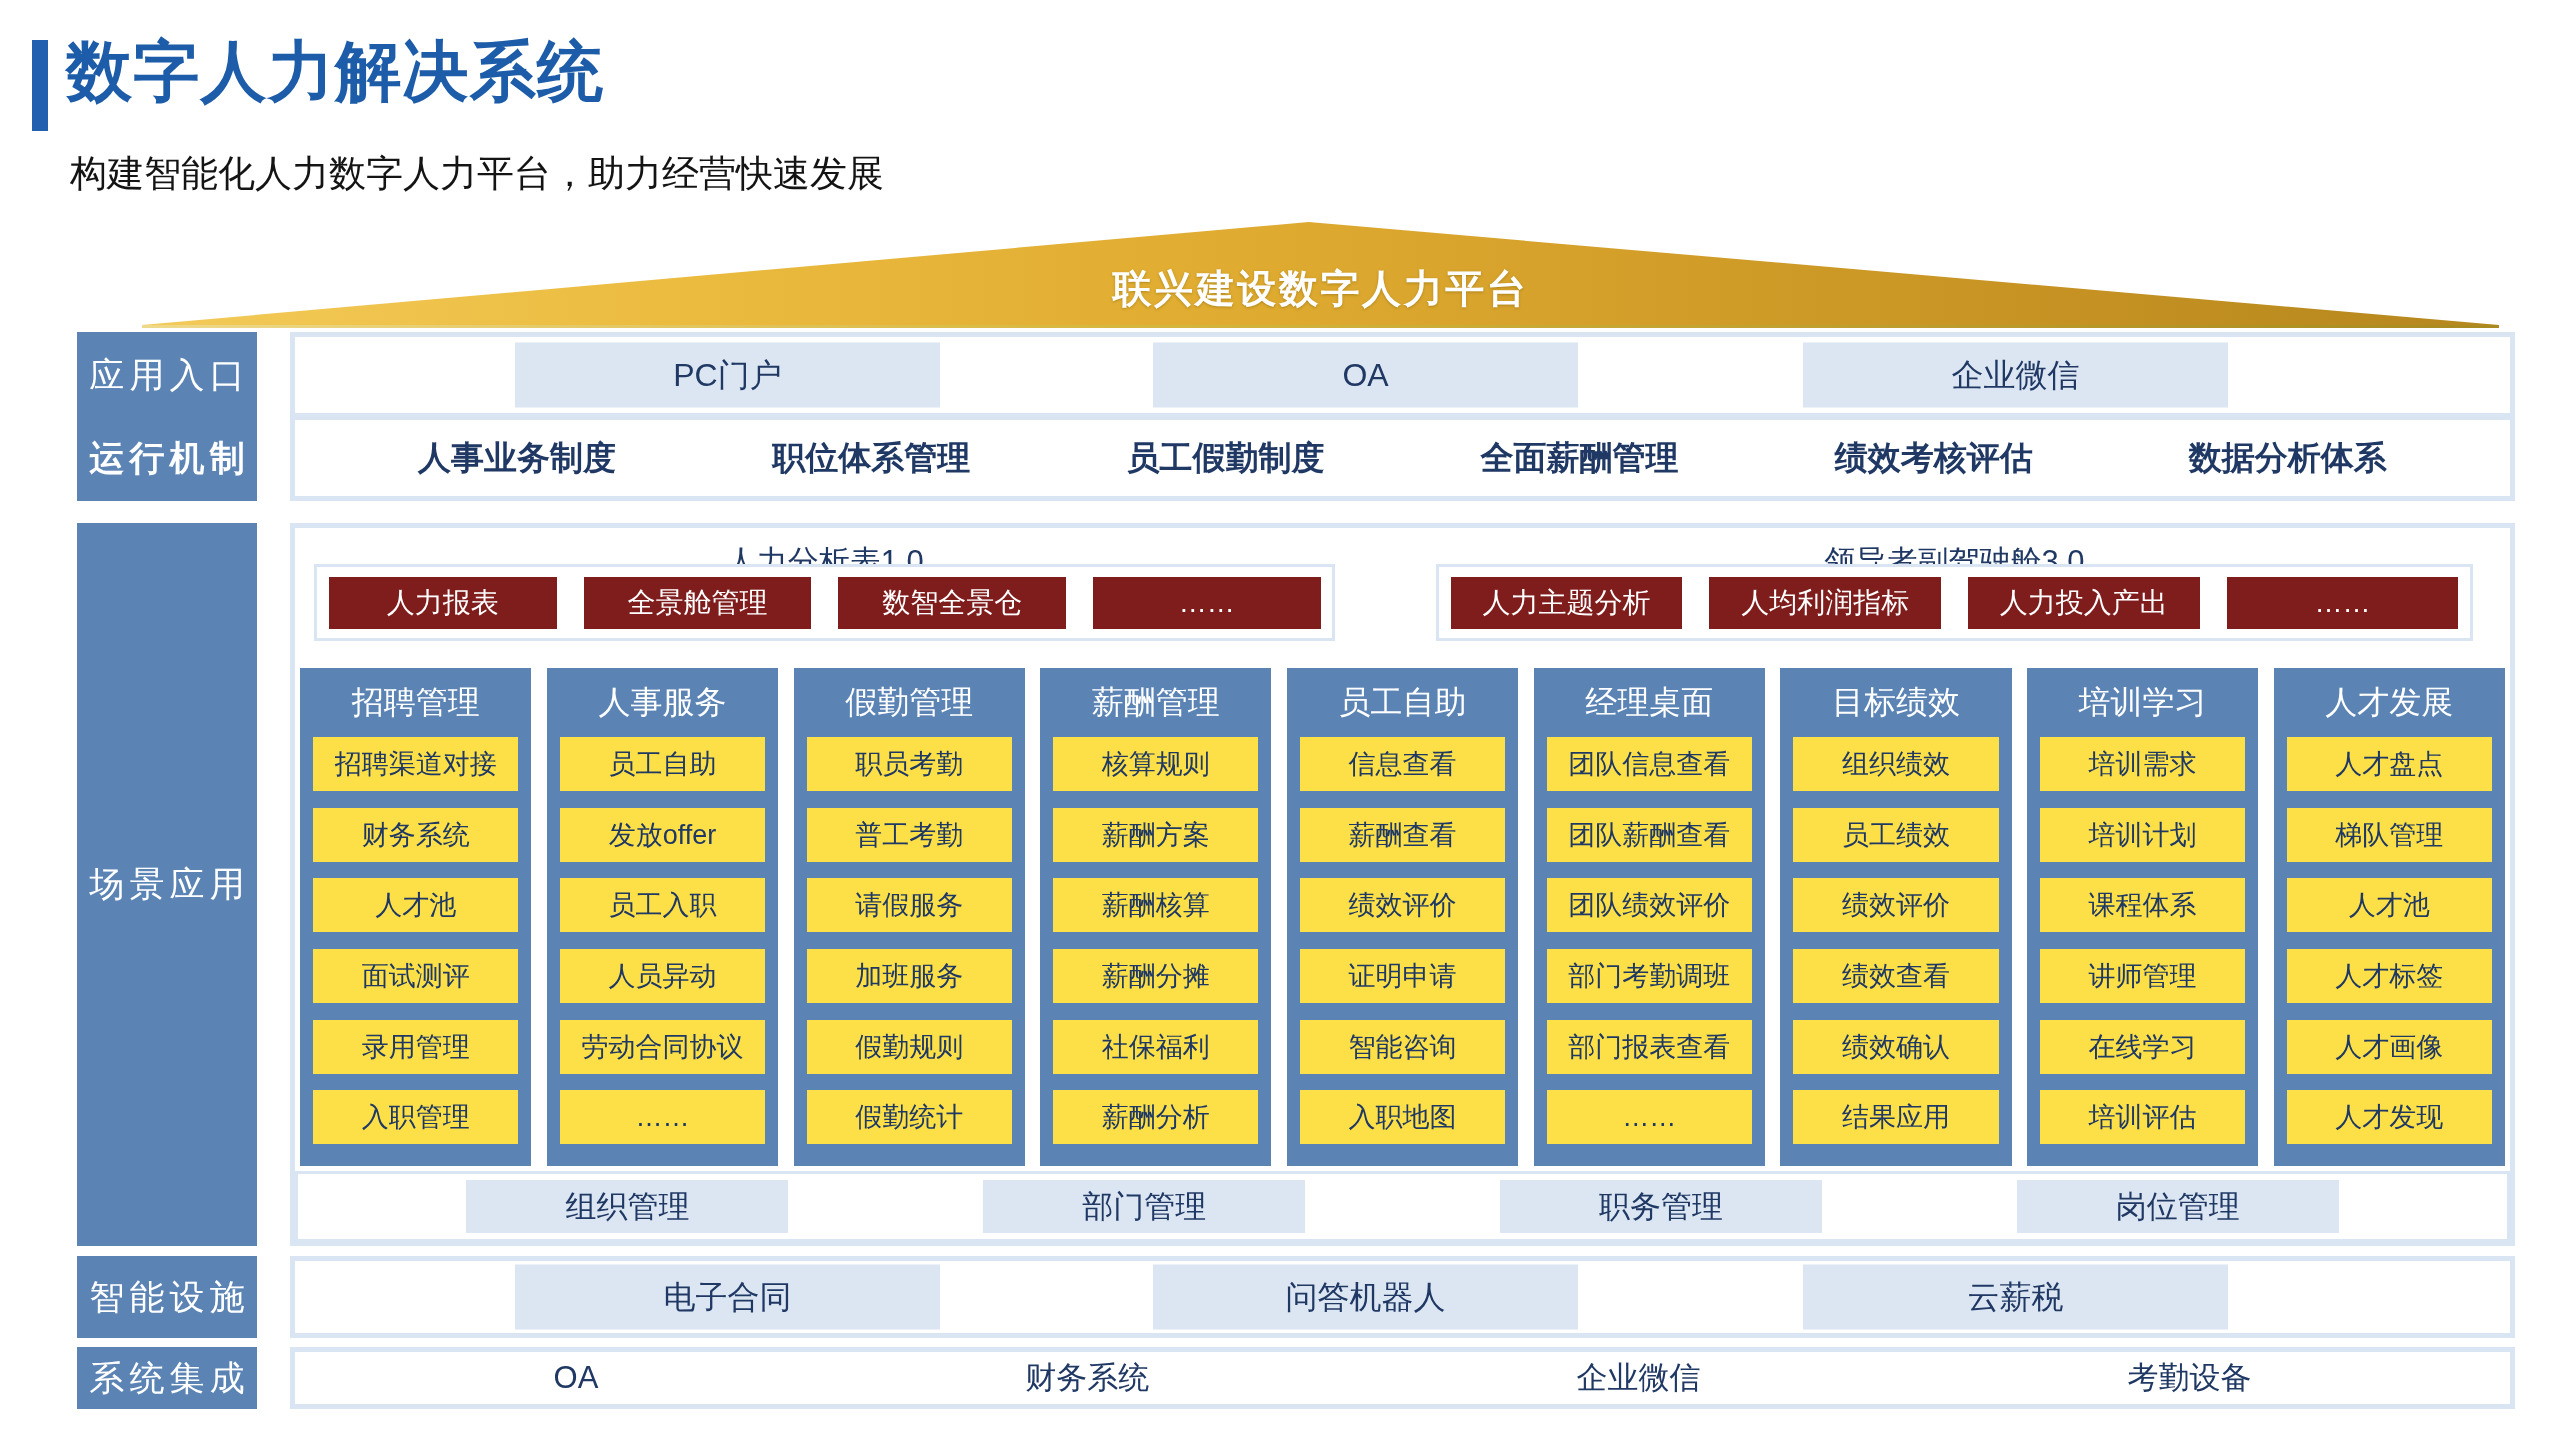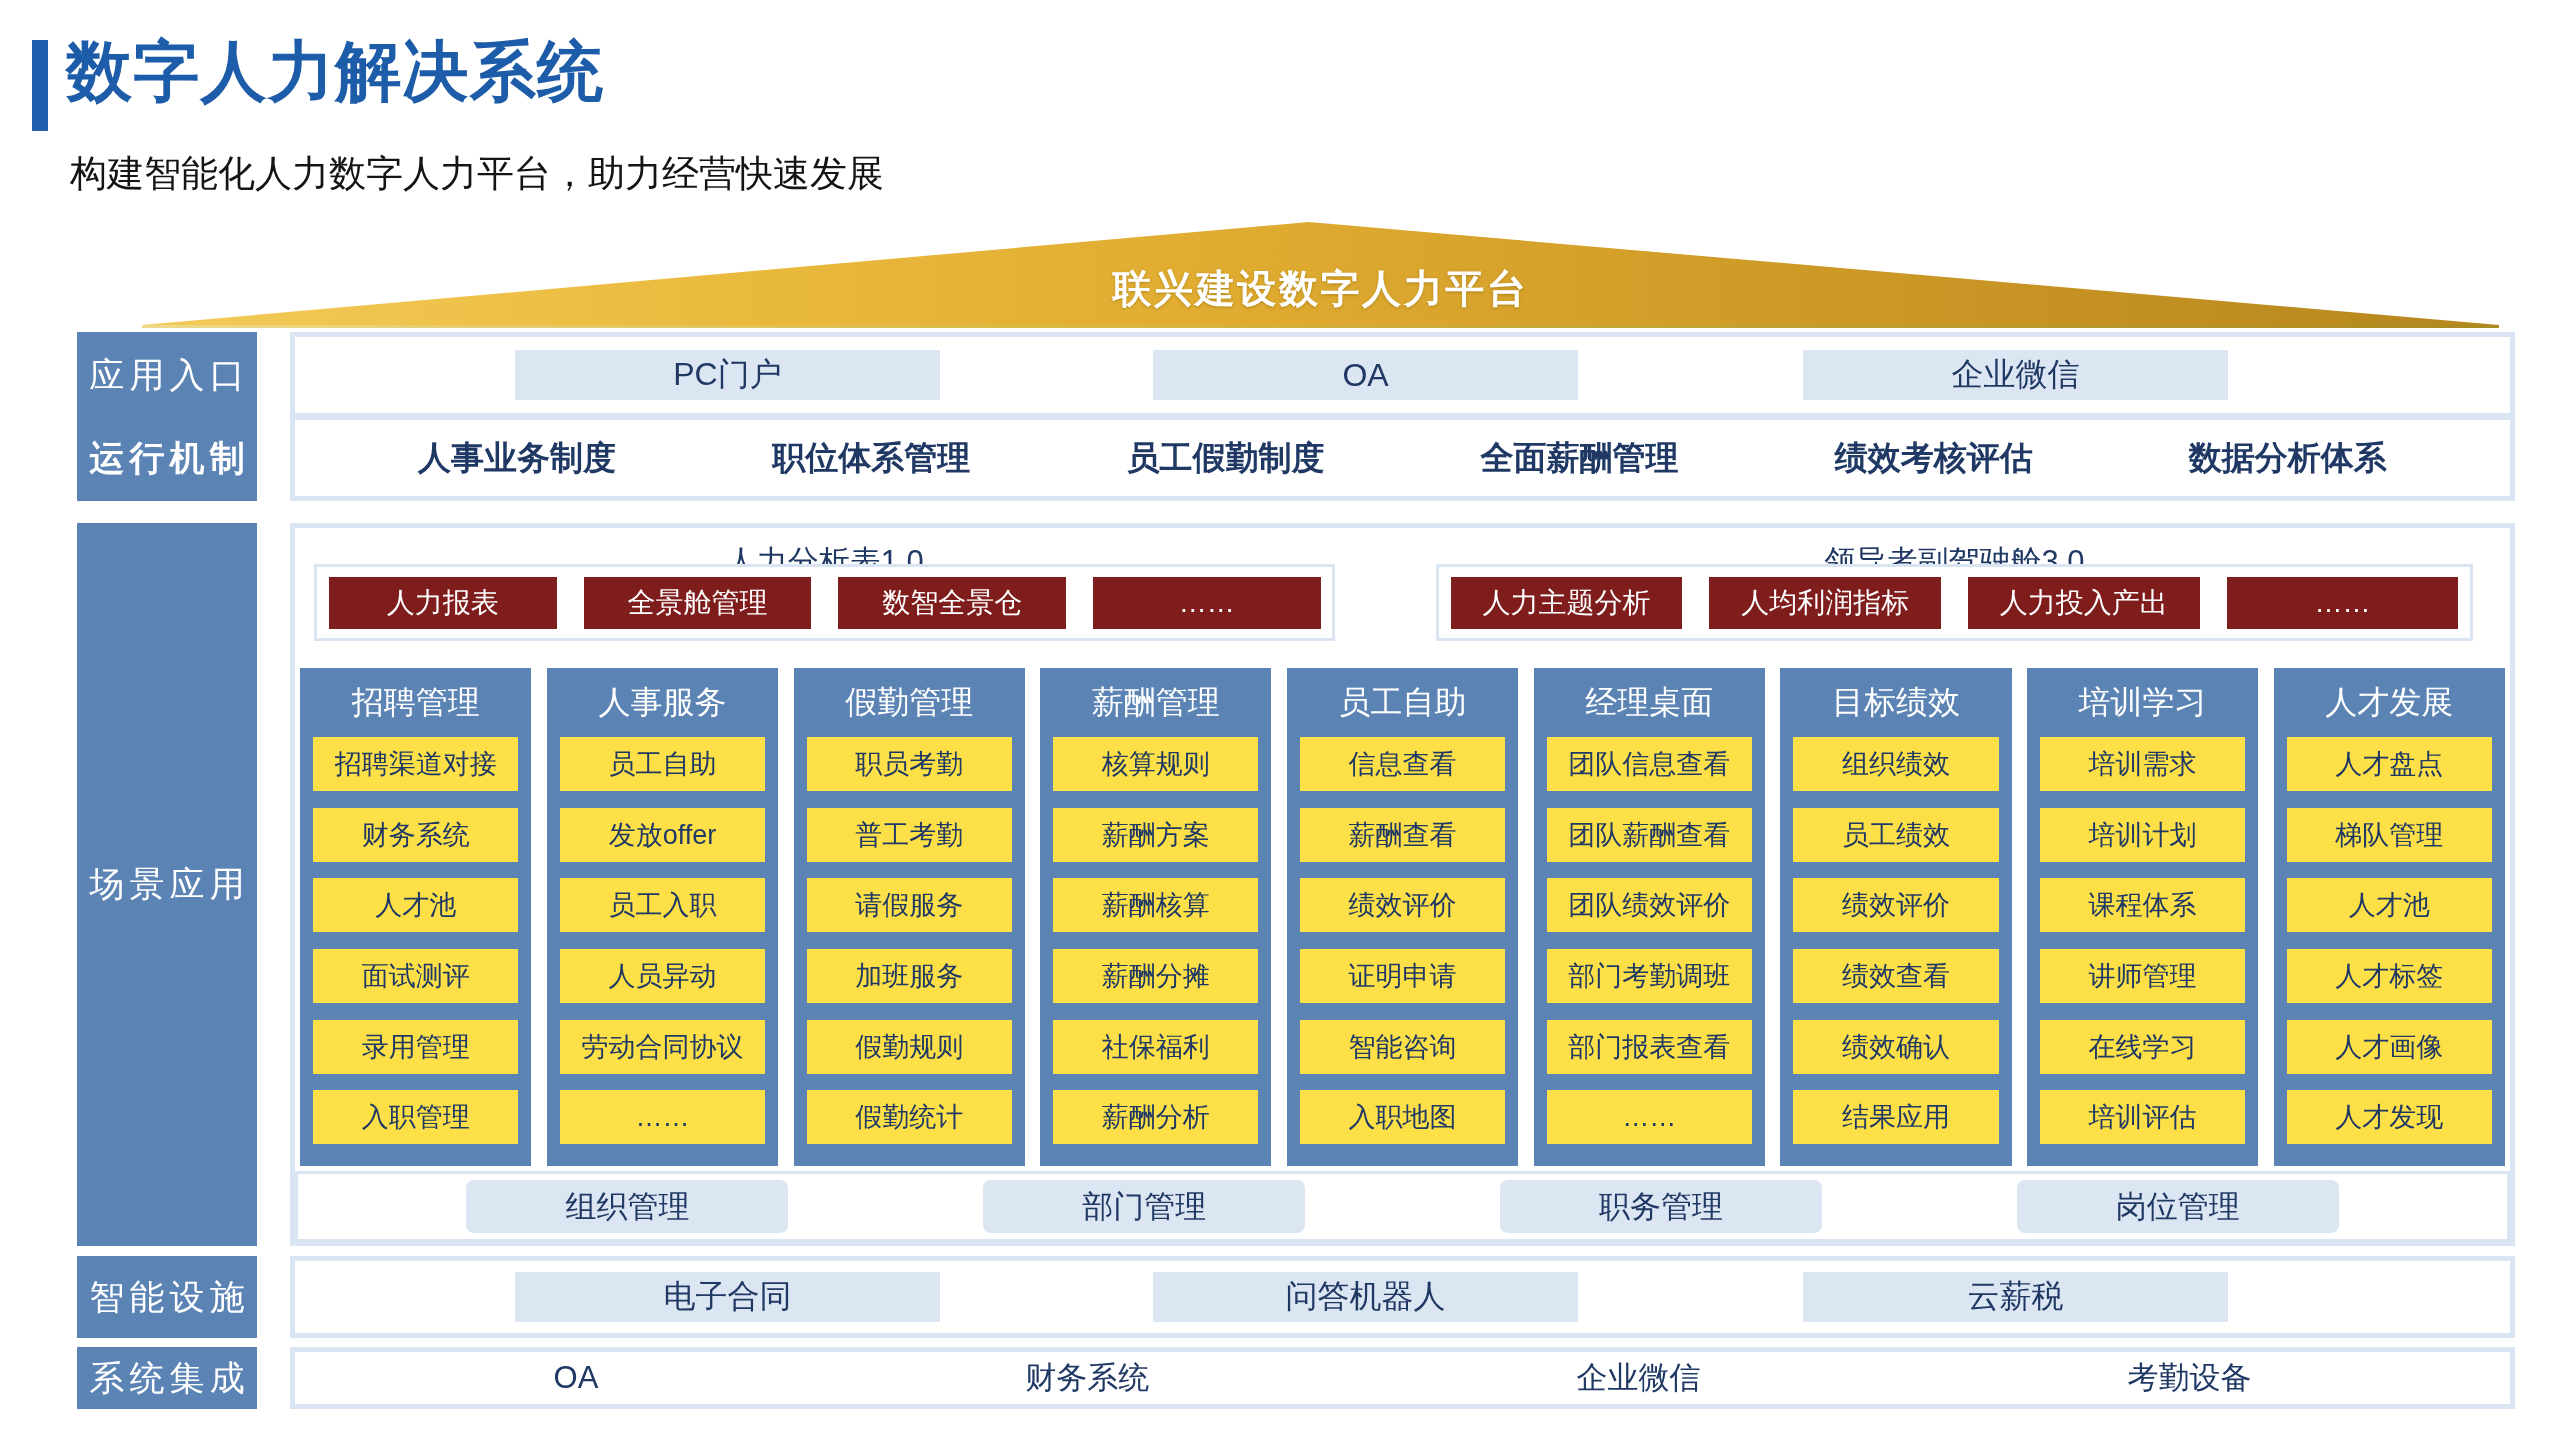--- a/index.html
+++ b/index.html
@@ -32,21 +32,21 @@
   .band-fac        { top:1256px; height:82px; }
   .band-integ      { top:1347px; height:62px; }
 
   .side-label { position:absolute; left:0; top:0; bottom:0; width:180px; background:#5B84B5;
                 color:#ffffff; font-size:35px; letter-spacing:5.2px; text-indent:5.2px;
                 display:flex; align-items:center; justify-content:center; }
   .panel { position:absolute; left:213px; width:2225px; top:0; bottom:0; background:#ffffff;
            border:5.2px solid #D9E5F2; box-sizing:border-box; }
 
   
-  .chip { position:absolute; top:50%; transform:translateY(-50%); width:425px; height:50px;
+  .chip { position:absolute; top:50%; transform:translateY(-50%); width:425px; height:65px;
           background:#DCE6F2; color:#1F3864; font-size:32px;
           display:flex; align-items:center; justify-content:center; }
   .pos-a { left:220px; } .pos-b { left:858px; } .pos-c { left:1508px; }
 
   
   .text-list { position:absolute; inset:0; display:flex; align-items:center;
                justify-content:space-around; padding:0 45px; color:#1F3864; }
   .text-list span { font-size:33px; white-space:nowrap; }
   .band-integ .text-list span { font-size:31px; }
 
@@ -70,21 +70,21 @@
   .card-title { height:69px; display:flex; align-items:center; justify-content:center;
                 color:#ffffff; font-size:32px; white-space:nowrap; }
   .card-items { display:flex; flex-direction:column; gap:16.7px; }
   .citem { height:54px; background:#fde047; color:#1F3864; font-size:27px;
            display:flex; align-items:center; justify-content:center; white-space:nowrap; }
 
   .org-strip { position:absolute; left:0; right:0; top:643px; height:71px;
                border:3.9px solid #D9E5F2; box-sizing:border-box; background:#ffffff;
                display:flex; align-items:center; justify-content:space-around; padding:0 71px; }
   .org-chip { width:322px; height:53px; background:#DCE6F2; color:#1F3864; font-size:31px;
-              display:flex; align-items:center; justify-content:center;border-radius:8px; }
+              display:flex; align-items:center; justify-content:center; }
 </style>
 </head>
 <body>
 
 <div class="page">
 
   <div class="accent-bar"></div>
   <h1 class="page-title">数字人力解决系统</h1>
   <div class="page-subtitle">构建智能化人力数字人力平台，助力经营快速发展</div>
 

